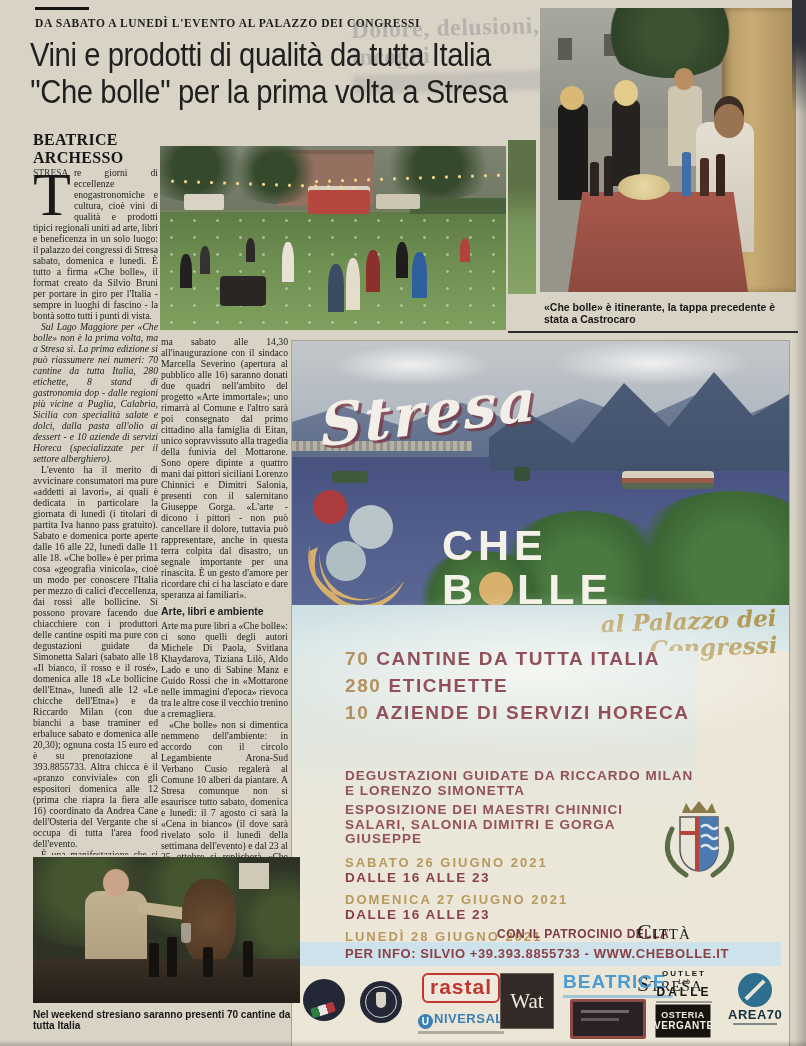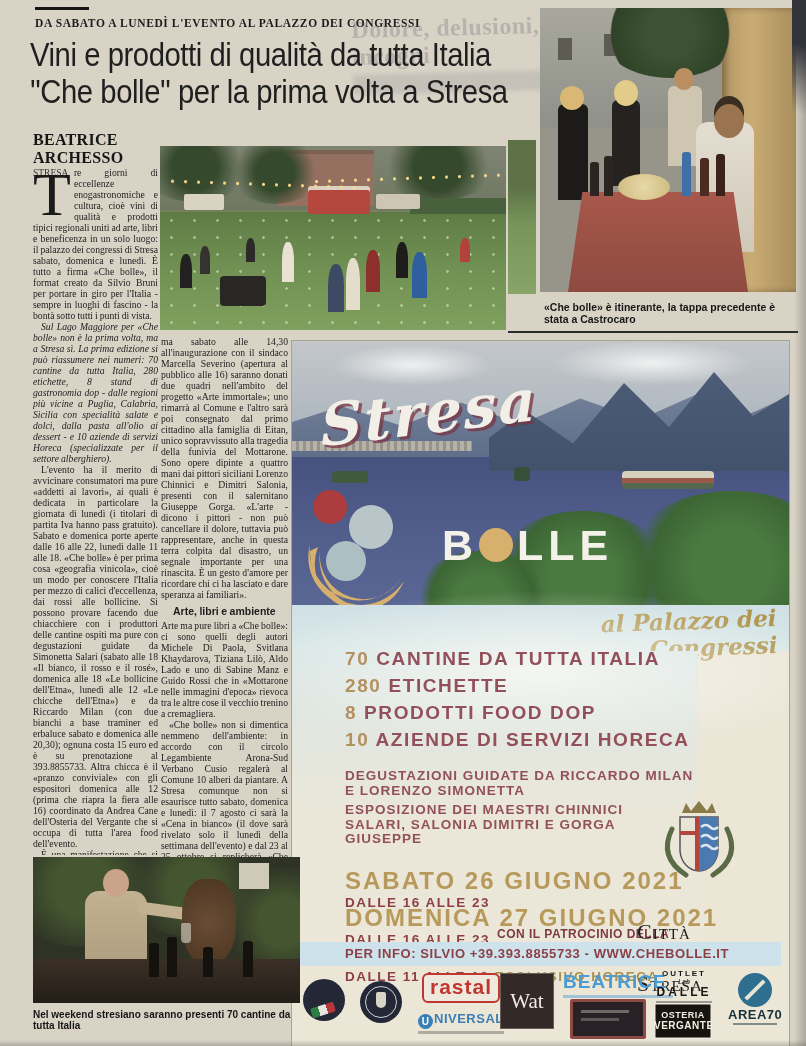--- a/index.html
+++ b/index.html
@@ -52,21 +52,21 @@
   #byline{left:33px;top:131px;width:125px;}
   #byline .a{font-weight:bold;font-size:16px;letter-spacing:.3px;color:#161616;}
   #byline .l{font-size:9.5px;color:#333;margin-top:1px;}
   .newscol{font-size:9.7px;line-height:1.135;color:#1d1d1d;text-align:justify;word-spacing:-.4px;}
   #col1{left:33px;top:167px;width:125px;height:688px;overflow:hidden;}
   #col2{left:161px;top:336px;width:127px;height:522px;overflow:hidden;}
   .newscol p{margin:0;text-indent:8px;}
   .newscol p.noindent{text-indent:0;}
   .newscol p.ital{font-style:italic;}
   #dropcap{float:left;font-size:62px;line-height:.82;padding:2px 3px 0 0;color:#1a1a1a;}
-  #subhead{font-family:"Liberation Sans",sans-serif;font-weight:bold;font-size:10.5px;margin:6px 12px 2px;text-indent:0;}
+  #subhead{font-family:"Liberation Sans",sans-serif;font-weight:bold;font-size:10.5px;margin:6px 0 2px;text-indent:0;}
 
   
   #photo-cellar{left:33px;top:857px;width:267px;height:146px;overflow:hidden;background:#2e3326;}
   #photo-cellar .fol{border-radius:50%;background:radial-gradient(circle,#44552f 30%,rgba(68,85,47,0) 70%);}
   #photo-cellar .man{left:52px;top:34px;width:62px;height:96px;background:linear-gradient(180deg,#c3b291,#a9987a);border-radius:14px 14px 0 0;}
   #photo-cellar .head{left:70px;top:12px;width:26px;height:28px;border-radius:50%;background:#c9a489;}
   #photo-cellar .arm{left:104px;top:48px;width:56px;height:12px;background:#c3b291;border-radius:6px;transform:rotate(8deg);}
   #photo-cellar .hair{right:64px;top:22px;width:54px;height:86px;border-radius:40% 40% 45% 45%;background:radial-gradient(circle,#6a4c33,#4a3522);}
   #photo-cellar .tablezone{left:0;bottom:0;width:267px;height:44px;background:linear-gradient(180deg,#3a3026,#241e18);}
   #photo-cellar .bot{bottom:26px;width:10px;height:34px;background:#15120e;border-radius:3px 3px 0 0;}
@@ -88,21 +88,21 @@
   #brand .dot{display:inline-block;width:34px;height:34px;border-radius:50%;background:#d8b06d;margin:0 4px 0 1px;}
   #band{left:0;top:264px;width:497px;height:46px;background:linear-gradient(180deg,#cfe0e6,#d9e8e6);}
   #venue{left:200px;top:268px;width:285px;text-align:right;font-family:"DejaVu Serif",serif;font-style:italic;font-weight:bold;font-size:23px;color:#b0954e;transform:rotate(-2deg);}
   #poster-body{left:0;top:310px;width:406px;height:291px;background:linear-gradient(180deg,#d9e6e6 0%,#eae7d9 55%,#ece7d8 100%);}
   #poster-body:before{content:"";position:absolute;left:-40px;top:-60px;width:580px;height:160px;border-radius:50%;background:radial-gradient(closest-side,rgba(250,250,245,.8),rgba(250,250,245,0));}
   .stat-line{font-family:"Liberation Sans",sans-serif;font-weight:bold;font-size:19px;letter-spacing:1.6px;line-height:27px;white-space:nowrap;}
   .stat-line .n{color:#b3905f;}
   .stat-line .t{color:#93505a;}
   #stats{left:53px;top:-6px;}
   .info-block{left:53px;font-family:"Liberation Sans",sans-serif;font-weight:bold;font-size:13.5px;letter-spacing:1px;color:#93505a;line-height:14.5px;}
-  .date-day{font-family:"Liberation Sans",sans-serif;font-weight:bold;font-size:24px;letter-spacing:2px;color:#b8995c;white-space:nowrap;margin-top:12px;}
+  .date-day{font-family:"Liberation Sans",sans-serif;font-weight:bold;font-size:13px;letter-spacing:2px;color:#b8995c;white-space:nowrap;}
   .date-hours{font-family:"Liberation Sans",sans-serif;font-weight:bold;font-size:13.5px;letter-spacing:1.5px;color:#8d3f46;white-space:nowrap;}
   .date-hours .extra{color:#a9914f;}
   #patronage{left:205px;top:276px;font-family:"Liberation Sans",sans-serif;font-weight:bold;font-size:12px;letter-spacing:.5px;color:#7d3a42;}
   #cityname{left:345px;top:268px;font-family:"Liberation Serif",serif;font-variant:small-caps;font-size:22px;color:#1d1d1d;letter-spacing:1px;}
   #info-strip{left:8px;top:601px;width:481px;height:24px;background:#cde2ea;}
   #info-strip span{position:absolute;left:45px;top:4px;font-family:"Liberation Sans",sans-serif;font-weight:bold;font-size:13px;letter-spacing:.6px;color:#8d3f46;}
   #sponsors{left:0;top:628px;width:497px;height:77px;}
   .sp{position:absolute;font-family:"Liberation Sans",sans-serif;}
   .badge{width:42px;height:42px;border-radius:50%;background:#242836;}
   .badge .flag{position:absolute;left:8px;bottom:6px;width:24px;height:10px;background:linear-gradient(90deg,#2e7d43 0 33%,#e8e6e0 33% 66%,#b4373c 66%);transform:rotate(-18deg);border-radius:2px;}
@@ -235,36 +235,36 @@
       <div class="abs trees" style="left:120px;top:210px;width:140px;height:100px;"></div>
       <div class="abs" id="stresa-script">Stresa</div>
       <svg class="abs" style="left:6px;top:148px;" width="130" height="120" viewBox="0 0 130 120">
         <path fill="#d8b06d" fill-rule="evenodd" d="M60,118 A50,50 0 0 1 12,55 A50,50 0 0 0 104,88 A50,50 0 0 1 60,118 Z M60,118 A50,50 0 0 0 104,88 A44,44 0 0 1 22,62 A50,50 0 0 0 60,118 Z"></path>
         <path fill="#d8b06d" d="M12,62 A52,52 0 0 0 64,116 A54,54 0 0 0 106,92 A46,46 0 0 1 20,58 Z"></path>
         <circle cx="32" cy="18" r="17" fill="#ad3c3f"></circle>
         <circle cx="73" cy="38" r="22" fill="#b9c6c9"></circle>
         <circle cx="48" cy="72" r="20" fill="#aebfc4"></circle>
       </svg>
       <div class="abs" id="brand">
+        <div class="row">CHE</div>
         <div class="row">
           <span>B</span>
           <span class="dot"></span>
           <span>LLE</span>
         </div>
       </div>
     </div>
 
     <div class="abs" id="band"></div>
     <div class="abs" id="venue">al Palazzo dei Congressi</div>
 
     <div class="abs" id="poster-body">
       <div class="abs" id="stats">
         <div class="stat-line"><span class="n">70</span> <span class="t">CANTINE DA TUTTA ITALIA</span></div>
         <div class="stat-line"><span class="n">280</span> <span class="t">ETICHETTE</span></div>
-        <div class="stat-line"><span class="n">8</span> <span class="t">PRODOTTI FOOD DOP</span></div>
         <div class="stat-line"><span class="n">10</span> <span class="t">AZIENDE DI SERVIZI HORECA</span></div>
       </div>
 
       <div class="abs info-block" style="top:118px;">
         <div>DEGUSTAZIONI GUIDATE DA RICCARDO MILAN</div>
         <div>E LORENZO SIMONETTA</div>
       </div>
       <div class="abs info-block" style="top:152px;">
         <div>ESPOSIZIONE DEI MAESTRI CHINNICI</div>
         <div>SALARI, SALONIA DIMITRI E GORGA</div>

